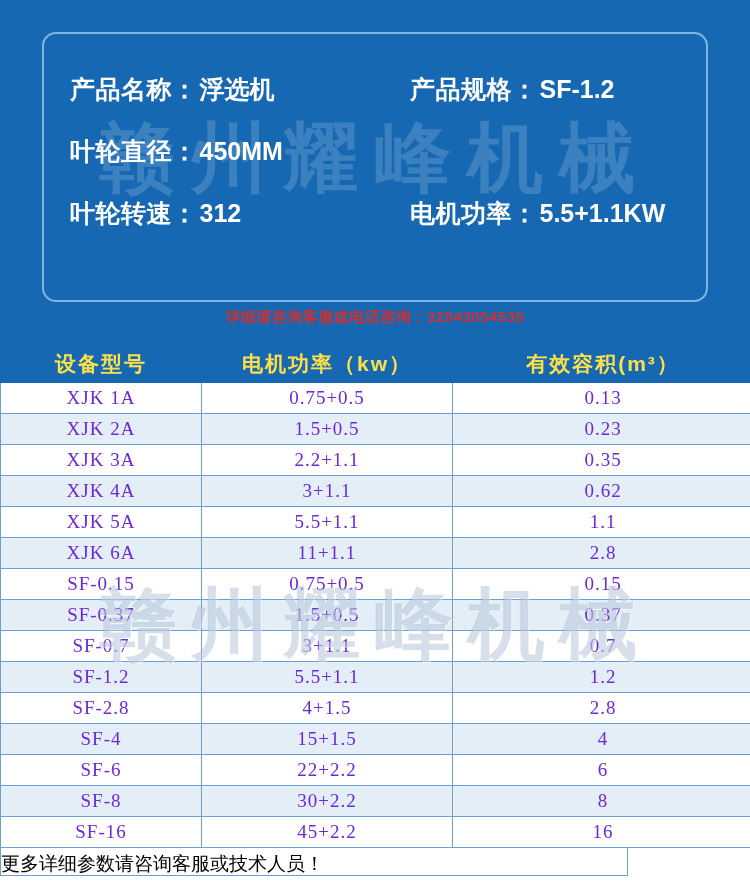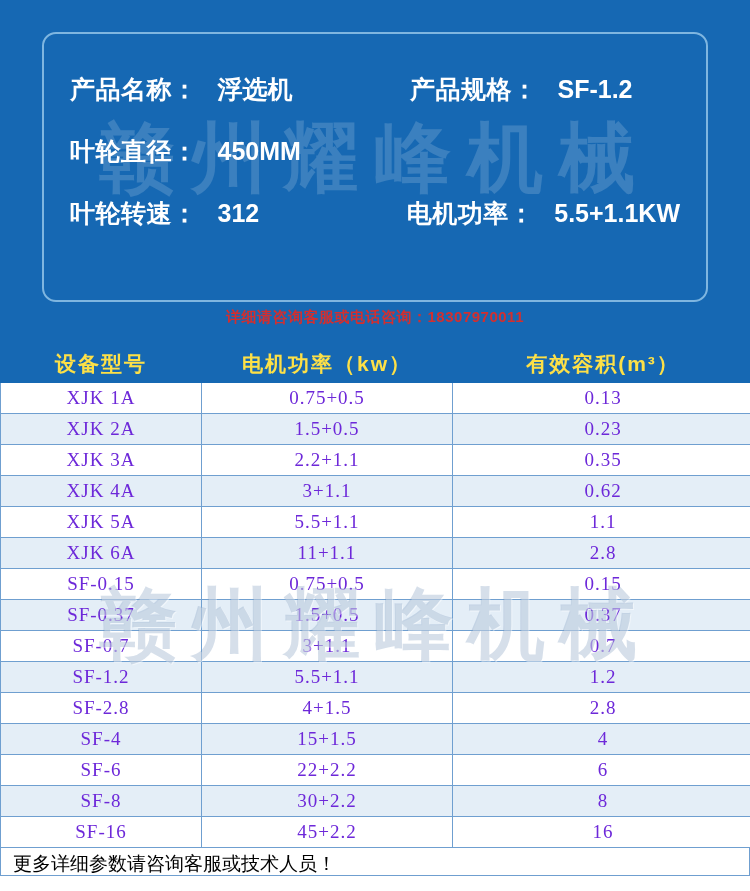--- a/index.html
+++ b/index.html
@@ -54,21 +54,21 @@
   .spec-cell {
     display: flex;
     align-items: baseline;
     color: #ffffff;
     font-size: 25px;
     font-weight: bold;
     white-space: nowrap;
   }
   .spec-cell.left { width: 340px; }
   .spec-cell .label { letter-spacing: 0.5px; }
-  .spec-cell .value { margin-left: 20px; }
+  .spec-cell .value { margin-left: 2px; }
   .sup { font-size: 15px; vertical-align: super; }
 
   
   .wm-top {
     position: absolute;
     left: 0;
     top: 108px;
     width: 750px;
     text-align: center;
     font-family: "Liberation Serif", serif;
@@ -134,29 +134,29 @@
   td.col0 { width: 200px; }
   td.col1 { width: 250px; }
   td.col2 { width: 300px; }
   th.col0 { width: 200px; }
   th.col1 { width: 250px; margin-top: 32px; }
   th.col2 { width: 300px; }
 
   .table-footnote {
     position: relative;
     z-index: 2;
-    width: 750px;
+    width: 628px;
     box-sizing: border-box;
     border: 1px solid #6f9fd0;
     border-top: none;
     background: rgba(255,255,255,0.55);
     font-family: "Liberation Serif", serif;
     font-size: 19px;
     color: #000000;
-    padding: 4px 0 4px 12px;
+    padding: 4px 0 4px 0;
     height: 28px;
     line-height: 24px;
   }
 
   
   .wm-table {
     position: absolute;
     left: 0;
     top: 228px;
     width: 750px;
@@ -208,21 +208,21 @@
       </div>
       <div class="spec-cell">
         <span class="label">电机功率：</span>
         <span class="value">5.5+1.1KW</span>
       </div>
     </div>
 
   </div>
 
   <div class="hotline">
-    <span>详细请咨询客服或电话咨询：</span><span class="num">18307970011</span>
+    <span>详细请咨询客服或电话咨询：</span><span class="num">32943054535</span>
   </div>
 
 </div>
 
 <div class="table-wrap">
 
   <div class="wm-table">赣州耀峰机械</div>
 
   <table class="spec-table">
     <thead>

